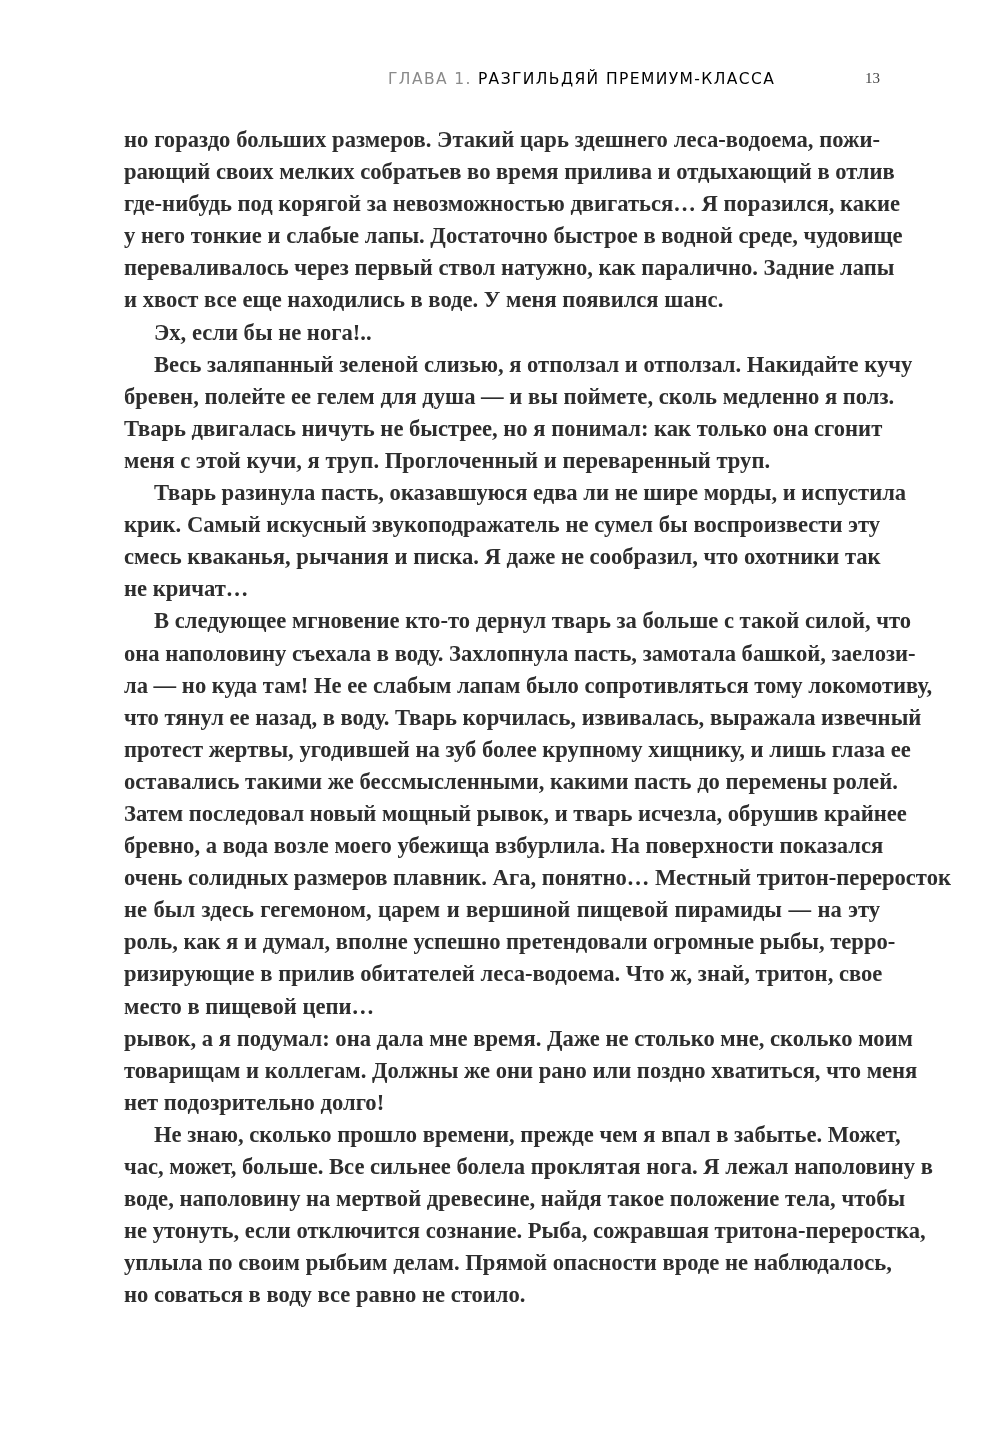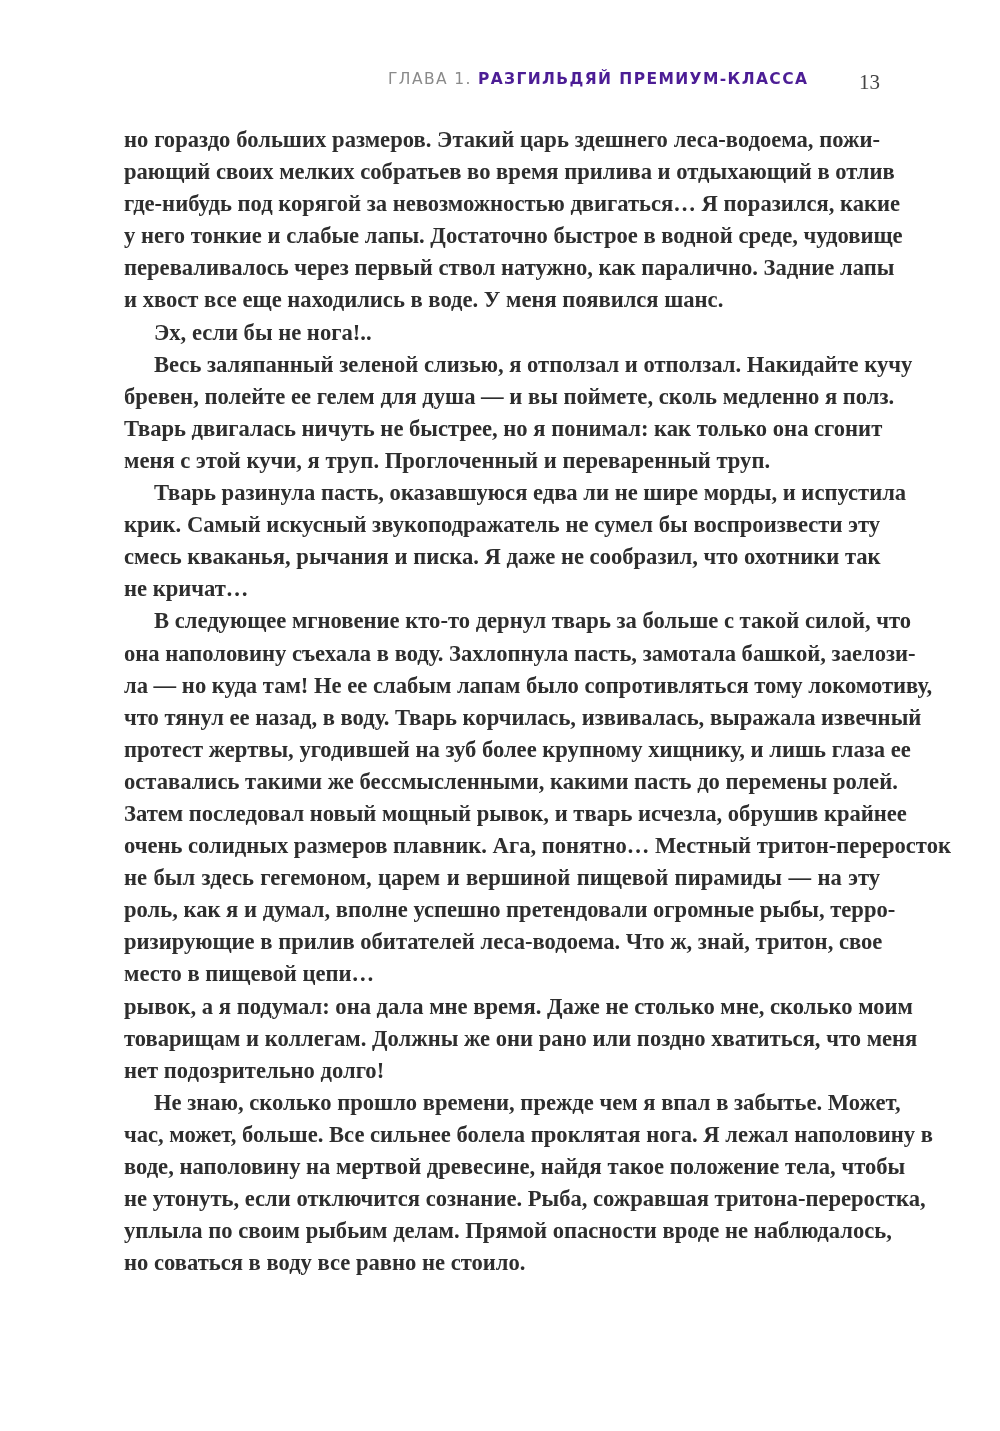--- a/index.html
+++ b/index.html
@@ -3,24 +3,24 @@
 <meta charset="utf-8">
 <style>
   html, body { margin: 0; padding: 0; background: #ffffff; }
   body { width: 1000px; height: 1431px; position: relative; overflow: hidden; }
   .header {
     position: absolute; top: 70px; left: 388px; width: 492px; height: 30px;
     font-family: "DejaVu Sans", sans-serif; font-size: 15.5px; letter-spacing: 1.4px;
     display: flex; align-items: flex-start;
   }
   .chapter-label { color: #8a8a8a; font-weight: normal; }
-  .chapter-title { color: #4c1d95; font-weight: bold; margin-left: 6px; }
+  .chapter-title { color: #000000; font-weight: normal; margin-left: 6px; }
   .page-number {
     position: absolute; right: 0; top: 0;
-    font-family: "Liberation Serif", serif; font-size: 21px; color: #444; letter-spacing: 0;
+    font-family: "Liberation Serif", serif; font-size: 15px; color: #444; letter-spacing: 0;
   }
   .body-text {
     position: absolute; top: 124px; left: 124px; width: 756px;
     font-family: "Liberation Serif", serif; font-size: 22.6px; color: #2e2e2e;
     line-height: 32.1px;
   }
   .line { display: block; white-space: nowrap; text-align: justify; text-align-last: justify; height: 32.1px; font-weight: bold; }
   .line.last { text-align-last: left; }
   .line.indent { padding-left: 30px; }
 </style>
@@ -58,20 +58,21 @@
       <span class="line last">не кричат…</span>
     </div>
     <div>
       <span class="line indent">В следующее мгновение кто-то дернул тварь за больше с такой силой, что</span>
       <span class="line">она наполовину съехала в воду. Захлопнула пасть, замотала башкой, заелози-</span>
       <span class="line">ла — но куда там! Не ее слабым лапам было сопротивляться тому локомотиву,</span>
       <span class="line">что тянул ее назад, в воду. Тварь корчилась, извивалась, выражала извечный</span>
       <span class="line">протест жертвы, угодившей на зуб более крупному хищнику, и лишь глаза ее</span>
       <span class="line">оставались такими же бессмысленными, какими пасть до перемены ролей.</span>
       <span class="line">Затем последовал новый мощный рывок, и тварь исчезла, обрушив крайнее</span>
+      <span class="line">бревно, а вода возле моего убежища взбурлила. На поверхности показался</span>
       <span class="line">очень солидных размеров плавник. Ага, понятно… Местный тритон-переросток</span>
       <span class="line">не был здесь гегемоном, царем и вершиной пищевой пирамиды — на эту</span>
       <span class="line">роль, как я и думал, вполне успешно претендовали огромные рыбы, терро-</span>
       <span class="line">ризирующие в прилив обитателей леса-водоема. Что ж, знай, тритон, свое</span>
       <span class="line last">место в пищевой цепи…</span>
     </div>
     <div>
       <span class="line">рывок, а я подумал: она дала мне время. Даже не столько мне, сколько моим</span>
       <span class="line">товарищам и коллегам. Должны же они рано или поздно хватиться, что меня</span>
       <span class="line last">нет подозрительно долго!</span>

